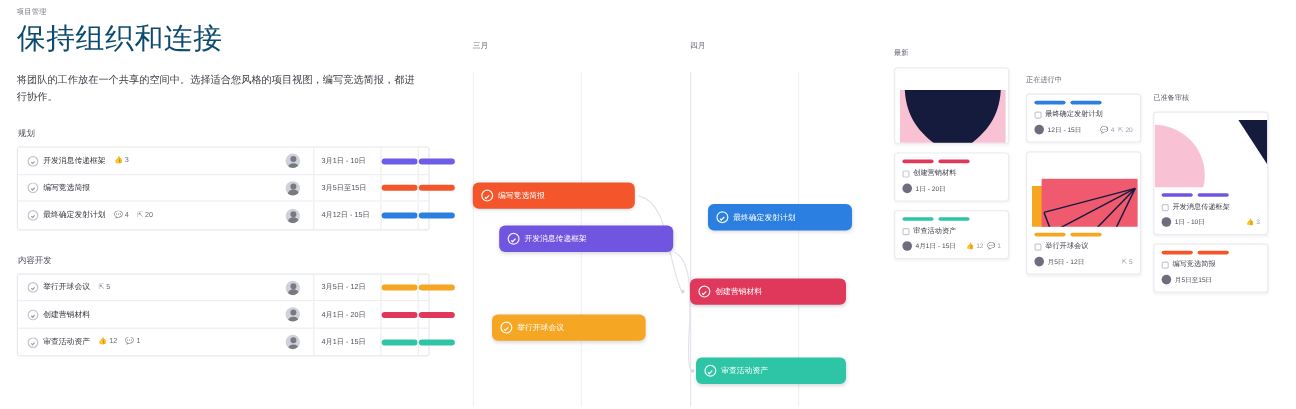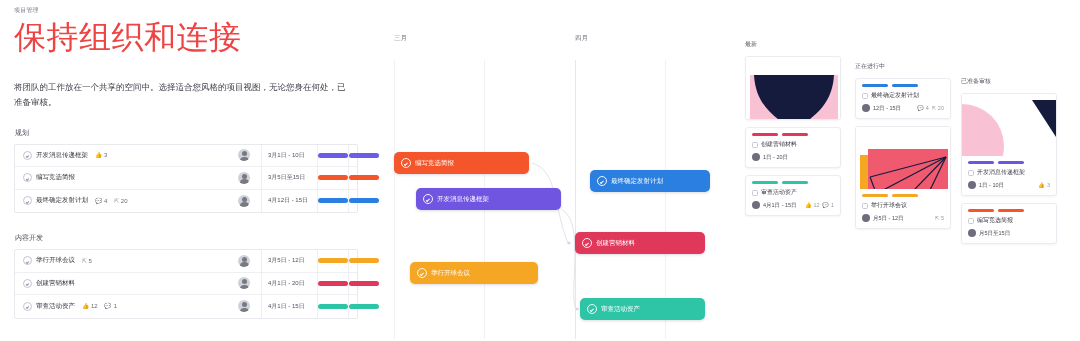--- a/index.html
+++ b/index.html
@@ -12,22 +12,22 @@
   }
   .page { position: relative; width: 1080px; height: 341px; }
 
   
   .left { position: absolute; left: 14px; top: 6px; width: 346px; }
   .eyebrow {
     font-size: 6px; color: #7b7b86; letter-spacing: .2px;
     margin-bottom: 4px;
   }
   .headline {
-    font-size: 32px; font-weight: 400; color: #ef4444;
-    letter-spacing: .5px; line-height: 1.15; margin-bottom: 24px;
+    font-size: 24px; font-weight: 400; color: #0c4a6e;
+    letter-spacing: .5px; line-height: 1.15; margin-bottom: 12px;
   }
   .subhead {
     font-size: 8.5px; line-height: 1.75; color: #3c3c46;
     width: 336px; margin-bottom: 18px;
   }
 
   .group-title { font-size: 7px; color: #4a4a55; margin: 0 0 6px 1px; }
   .tbl {
     width: 344px; border: 1px solid #e8e8ee; border-radius: 2px;
     background: #fff; margin-bottom: 20px;
@@ -143,21 +143,21 @@
   .kstats span { font-size: 5.5px; color: #9a9aa8; }
 </style>
 </head>
 <body>
 
 <div class="page">
 
   <div class="left">
     <div class="eyebrow">项目管理</div>
     <h1 class="headline">保持组织和连接</h1>
-    <p class="subhead">将团队的工作放在一个共享的空间中。选择适合您风格的项目视图，无论您身在何处，已准备审核。</p>
+    <p class="subhead">将团队的工作放在一个共享的空间中。选择适合您风格的项目视图，编写竞选简报，都进行协作。</p>
     <div id="list-groups">
         <div class="group-title">规划</div>
         <div class="tbl">
           <div class="trow">
             <div class="c-task">
               <span class="check"></span>
               <span class="task-name">开发消息传递框架</span>
               <span class="meta">
                 <span class="g">👍</span>
                 <span class="n">3</span>

